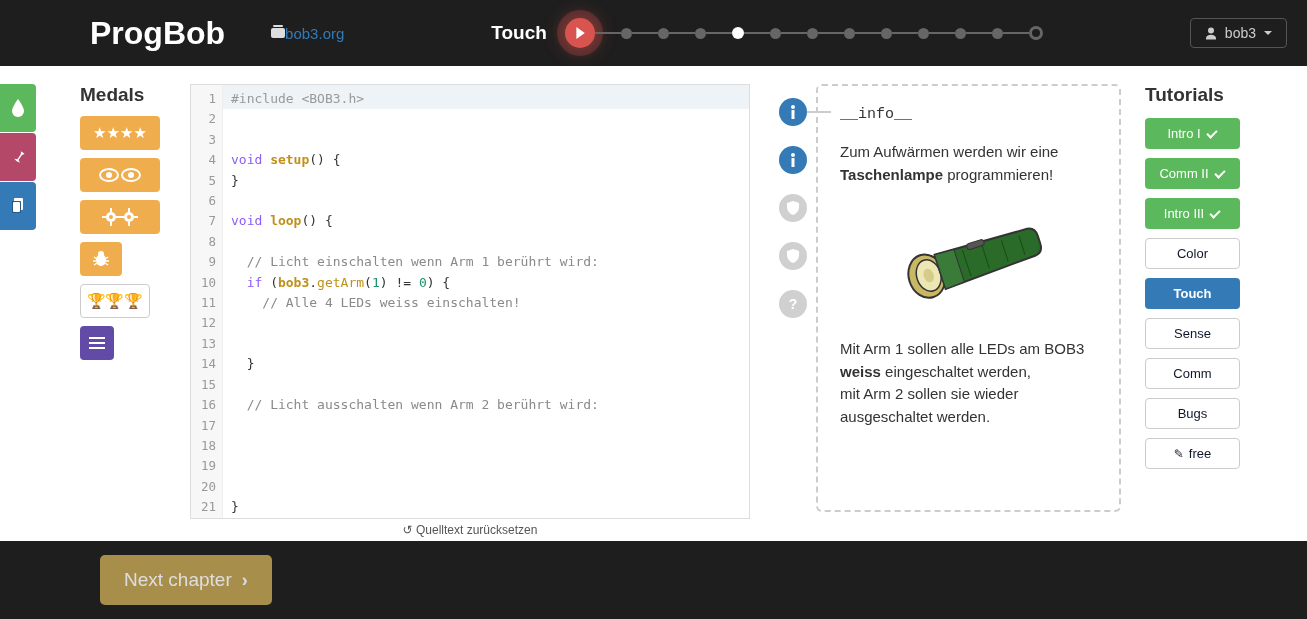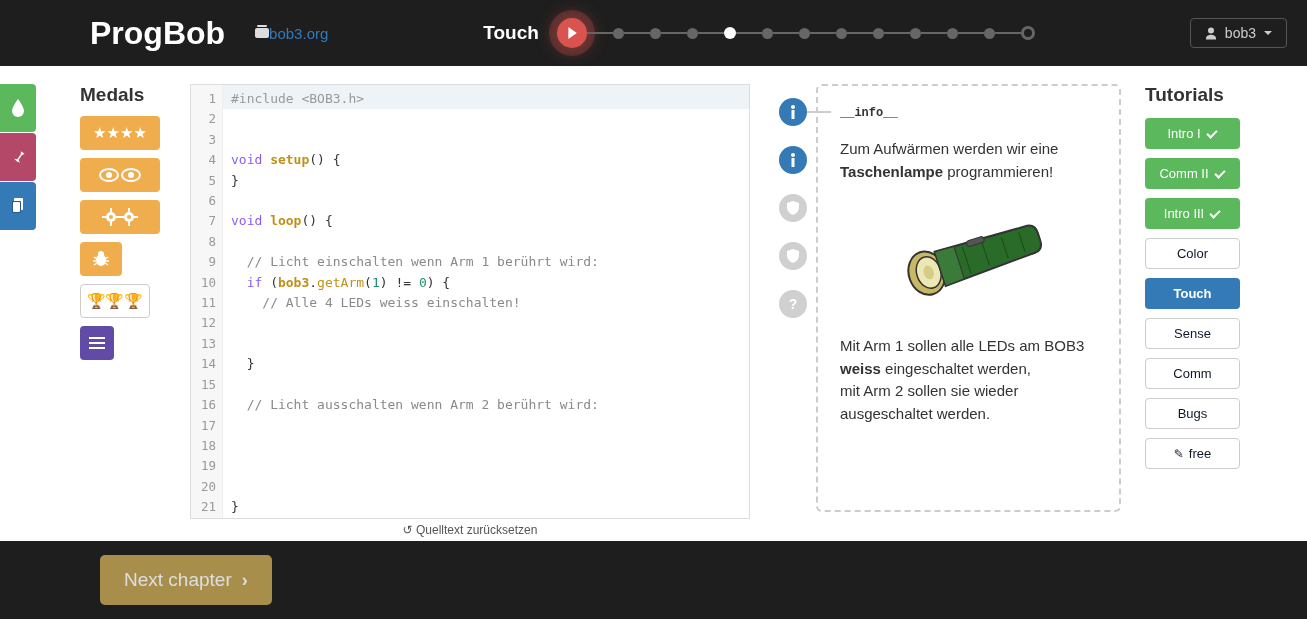--- a/index.html
+++ b/index.html
@@ -1,18 +1,18 @@
 <!DOCTYPE html>
 <html><head>
 <meta charset="utf-8">
 <style>
 *{box-sizing:border-box;margin:0;padding:0}
 body{font-family:"Helvetica Neue",Helvetica,Arial,sans-serif;font-size:14px;color:#333;background:#fff;width:1307px}
 .topbar{background:#1e1e1e;height:66px;display:flex;align-items:center;padding:0 20px 0 90px;position:relative}
-.logo{color:#fff;font-size:32px;font-weight:700;margin-right:30px}
+.logo{color:#fff;font-size:32px;font-weight:700;margin-right:46px}
 .site-link{color:#337ab7;font-size:15px;display:flex;align-items:center;gap:0}
 .site-link .chip{width:14px;height:10px;background:#ddd;border-radius:2px;display:inline-block;position:relative}
 .site-link .chip:before{content:"";position:absolute;top:-3px;left:2px;right:2px;height:2px;background:#ddd;border-radius:1px}
 .progress-wrap{flex:1;display:flex;align-items:center;justify-content:center;gap:10px}
 .chapter-label{color:#fff;font-weight:700;font-size:19px;margin-right:8px}
 .dots{display:flex;align-items:center;gap:0}
 .dot-sep{width:26px;height:2px;background:#666}
 .dot{width:11px;height:11px;border-radius:50%;background:#666}
 .dot.active{background:#fff;width:12px;height:12px}
 .dot.ring{width:14px;height:14px;background:transparent;border:3px solid #666}
@@ -50,21 +50,21 @@
 .reset-link{text-align:center;font-size:12px;color:#555;padding:4px 2px}
 .reset-link span{cursor:pointer}
 
 .mid-icons{display:flex;flex-direction:column;gap:20px;align-items:center;padding:14px 0 0 26px;width:60px}
 .mid-icon{width:28px;height:28px;border-radius:50%;display:flex;align-items:center;justify-content:center;font-size:14px;color:#fff;font-weight:700;position:relative}
 .mid-icon.blue{background:#337ab7}
 .mid-icon.grey{background:#d0d0d0;color:#fff}
 .mid-icon.blue.first:after{content:"";position:absolute;width:24px;height:2px;background:#ccc;left:28px;top:13px}
 
 .info-panel{width:305px;margin-left:6px;border:2px dashed #ccc;border-radius:6px;padding:20px 22px;height:428px}
-.info-title{font-family:"Courier New",monospace;font-size:12px;font-weight:700;margin-bottom:18px}
+.info-title{font-family:"Courier New",monospace;font-size:15px;font-weight:400;margin-bottom:18px}
 .info-text{font-size:15px;line-height:1.5;color:#333;margin-bottom:18px}
 .flashlight{display:flex;justify-content:center;margin:18px 0 34px}
 
 .tutorials{width:95px;margin-left:24px}
 .tutorials h3{font-size:19px;font-weight:700;margin-bottom:12px}
 .tut-btn{display:flex;align-items:center;justify-content:center;gap:5px;width:95px;padding:7px 0;border-radius:4px;font-size:13px;margin-bottom:9px;border:1px solid transparent;cursor:pointer}
 .tut-btn.green{background:#5cb85c;color:#fff}
 .tut-btn.blue{background:#337ab7;color:#fff;font-weight:700}
 .tut-btn.outline{background:#fff;border-color:#ccc;color:#0f172a}
 .check{width:12px;height:9px;display:inline-block}

